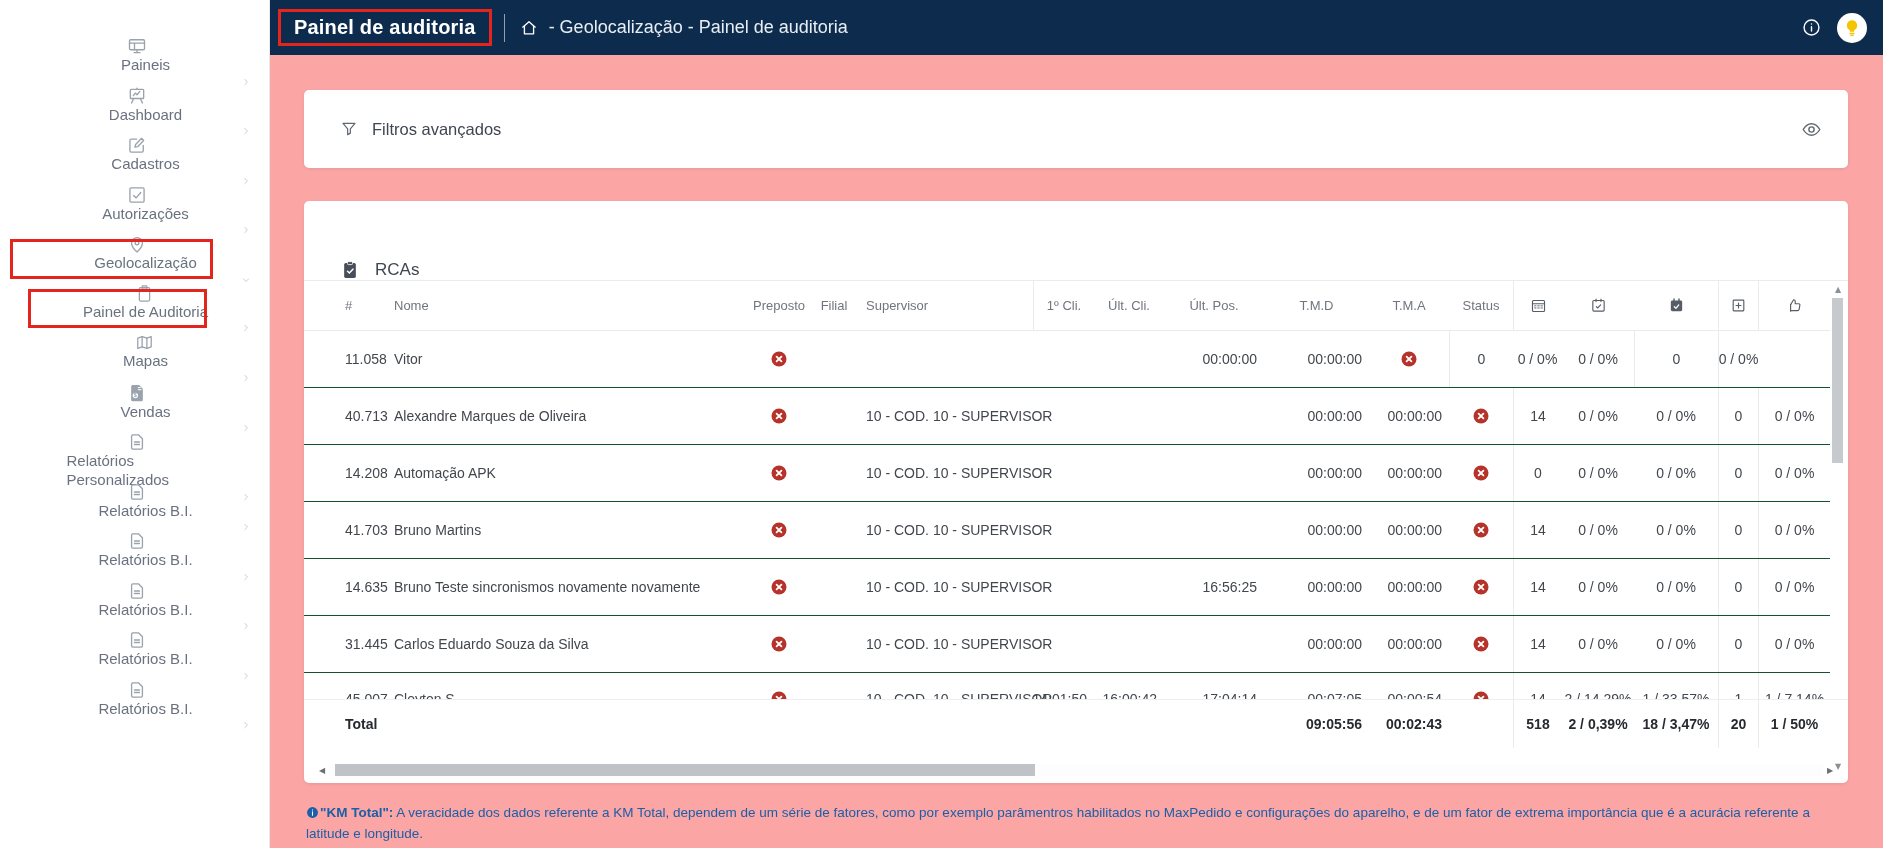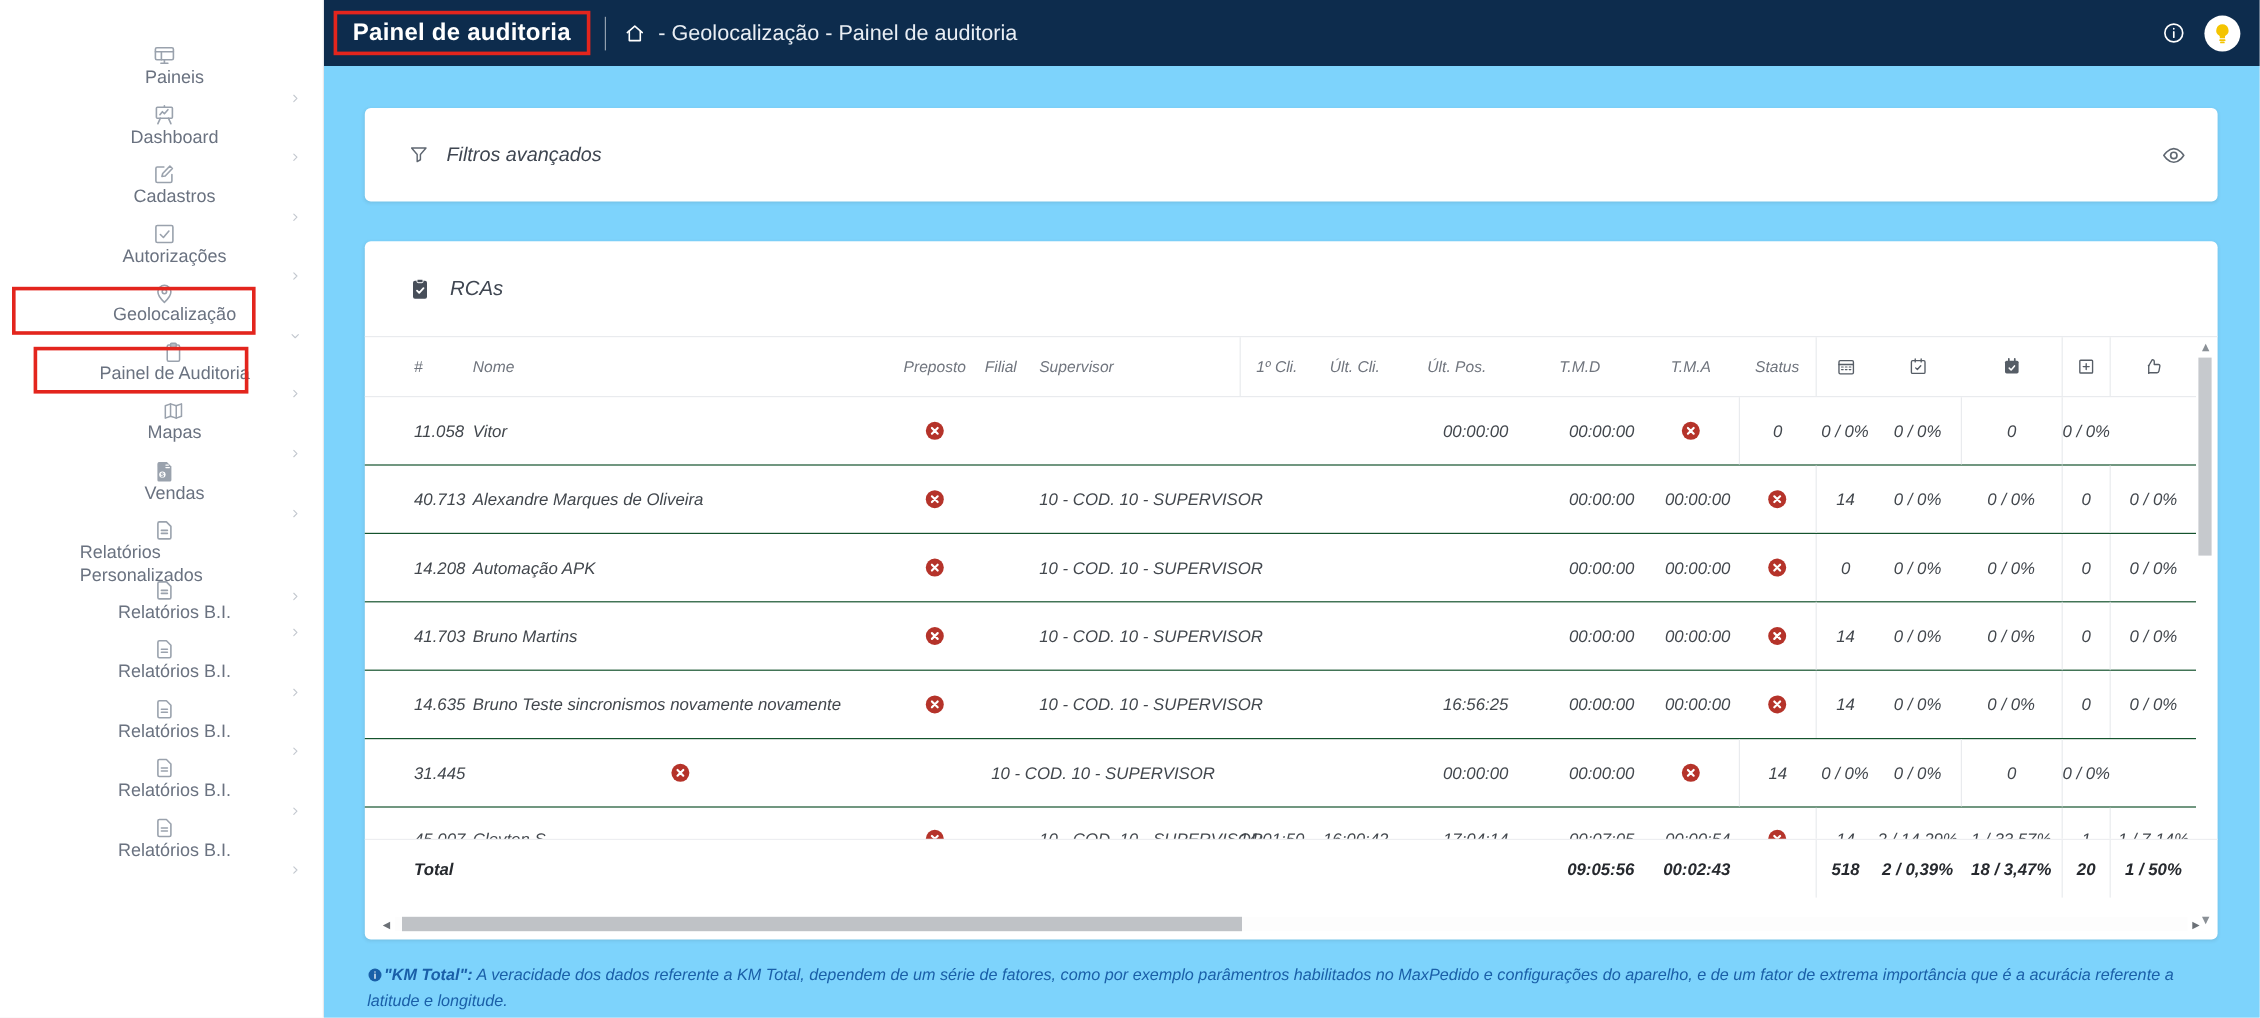--- a/index.html
+++ b/index.html
@@ -27,32 +27,32 @@
   .tb-sep{width:1px;height:28px;background:rgba(255,255,255,.55);margin:0 14px 0 12px;}
   .tb-home{width:20px;height:20px;color:#fff;cursor:pointer;}
   .tb-crumb{margin-left:10px;color:#e9eef4;font-size:18px;}
   .tb-right{margin-left:auto;display:flex;align-items:center;gap:15px;}
   .tb-info{width:21px;height:21px;color:#fff;cursor:pointer;}
   .tb-bulb{width:30px;height:30px;border-radius:50%;background:#fff;display:flex;
     align-items:center;justify-content:center;cursor:pointer;}
   .tb-bulb .icon{width:20px;height:20px;}
 
   
-  .main{position:absolute;left:270px;top:55px;right:0;bottom:0;background:#7dd3fc;
-    padding:35px 35px 0 34px;box-sizing:border-box;overflow:hidden;font-style:italic;}
+  .main{position:absolute;left:270px;top:55px;right:0;bottom:0;background:#fca5a5;
+    padding:35px 35px 0 34px;box-sizing:border-box;overflow:hidden;}
   .card{background:#fff;border-radius:5px;box-shadow:0 1px 3px rgba(60,64,67,.12);}
 
   .filters{height:78px;display:flex;align-items:center;padding:0 26px 0 36px;
     box-sizing:border-box;margin-bottom:33px;cursor:pointer;}
   .f-ic{width:18px;height:18px;color:#5f6771;}
   .filters h2{margin:0 0 0 14px;font-size:16.5px;font-weight:400;color:#3f4651;}
   .f-eye{margin-left:auto;width:21px;height:21px;color:#5f6771;cursor:pointer;}
 
   .rcas{position:relative;height:582px;box-sizing:border-box;}
-  .rcas-head{height:80px;display:flex;align-items:center;padding-left:36px;
+  .rcas-head{height:80px;display:flex;align-items:flex-end;padding-left:36px;
     border-bottom:1px solid #e9ebee;box-sizing:border-box;}
   .r-ic{width:20px;height:20px;color:#474e59;}
   .rcas-head h2{margin:0 0 0 15px;font-size:17px;font-weight:500;color:#3f4651;}
 
   
   .grid-row{display:grid;width:1526px;align-items:stretch;box-sizing:border-box;
     grid-template-columns:85px 355px 70px 40px 179px 61px 70px 100px 105px 80px 64px 49px 72px 84px 40px 72px;}
   .thead{height:50px;border-bottom:1px solid #e9ebee;color:#70757e;font-size:13px;}
   .trow{height:57px;border-bottom:1px solid #14532d;font-size:14px;color:#42474d;}
   .cell{display:flex;align-items:center;padding:0 4px;box-sizing:border-box;min-width:0;white-space:nowrap;}
@@ -562,20 +562,21 @@
             </span>
           </div>
           <div class="cell c11 a-c">14</div>
           <div class="cell c12 a-c">0 / 0%</div>
           <div class="cell c13 a-c">0 / 0%</div>
           <div class="cell c14 a-c">0</div>
           <div class="cell c15 a-c">0 / 0%</div>
         </div>
         <div class="grid-row trow ">
           <div class="cell c0 a-l">31.445</div>
+          <div class="cell c1 a-l">Carlos Eduardo Souza da Silva</div>
           <div class="cell c2 a-c">
             <span class="icon xi">
               <svg viewBox="0 0 24 24">
                 <circle cx="12" cy="12" r="10" fill="#b5332a"></circle>
                 <path d="M8.8 8.8l6.4 6.4M15.2 8.8l-6.4 6.4" stroke="#fff" stroke-width="2.4" stroke-linecap="round"></path>
               </svg>
             </span>
           </div>
           <div class="cell c3 a-c"></div>
           <div class="cell c4 a-l">10 - COD. 10 - SUPERVISOR</div>

